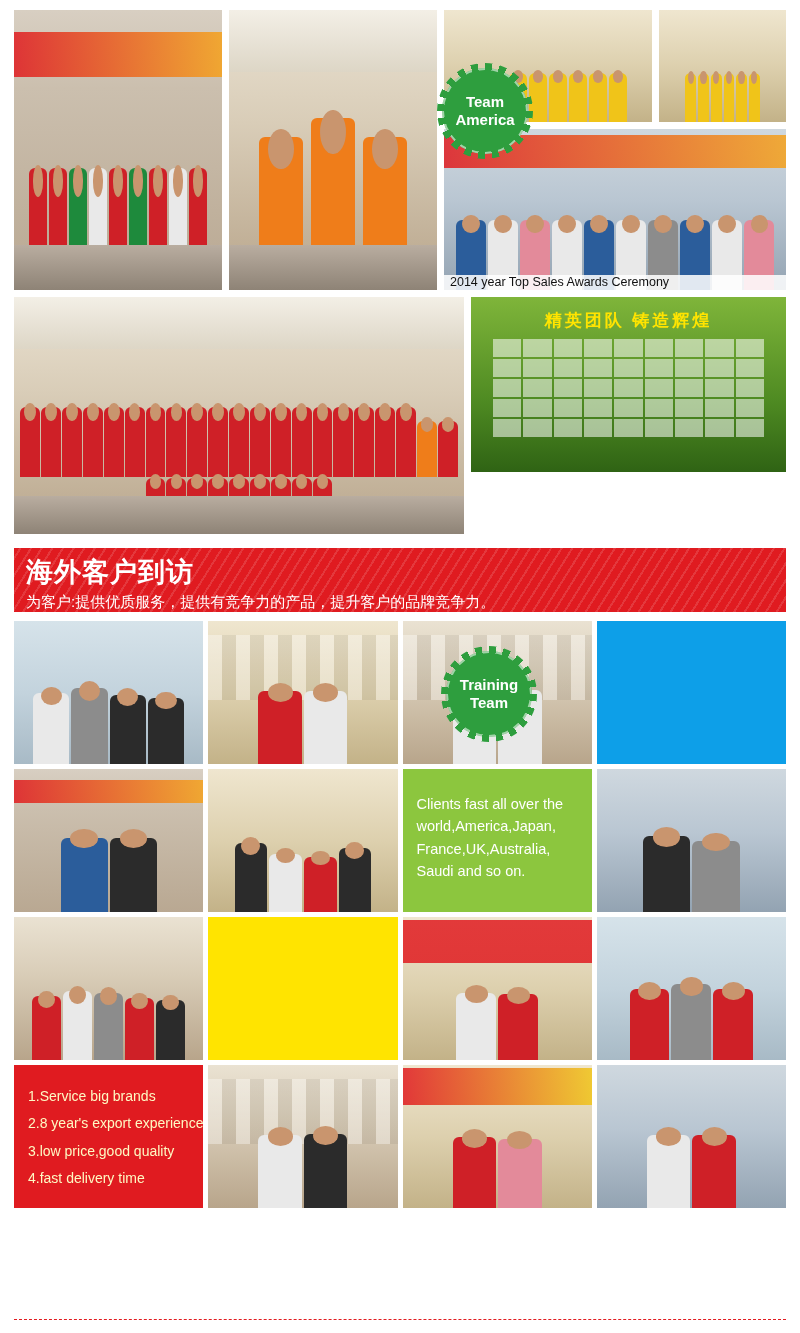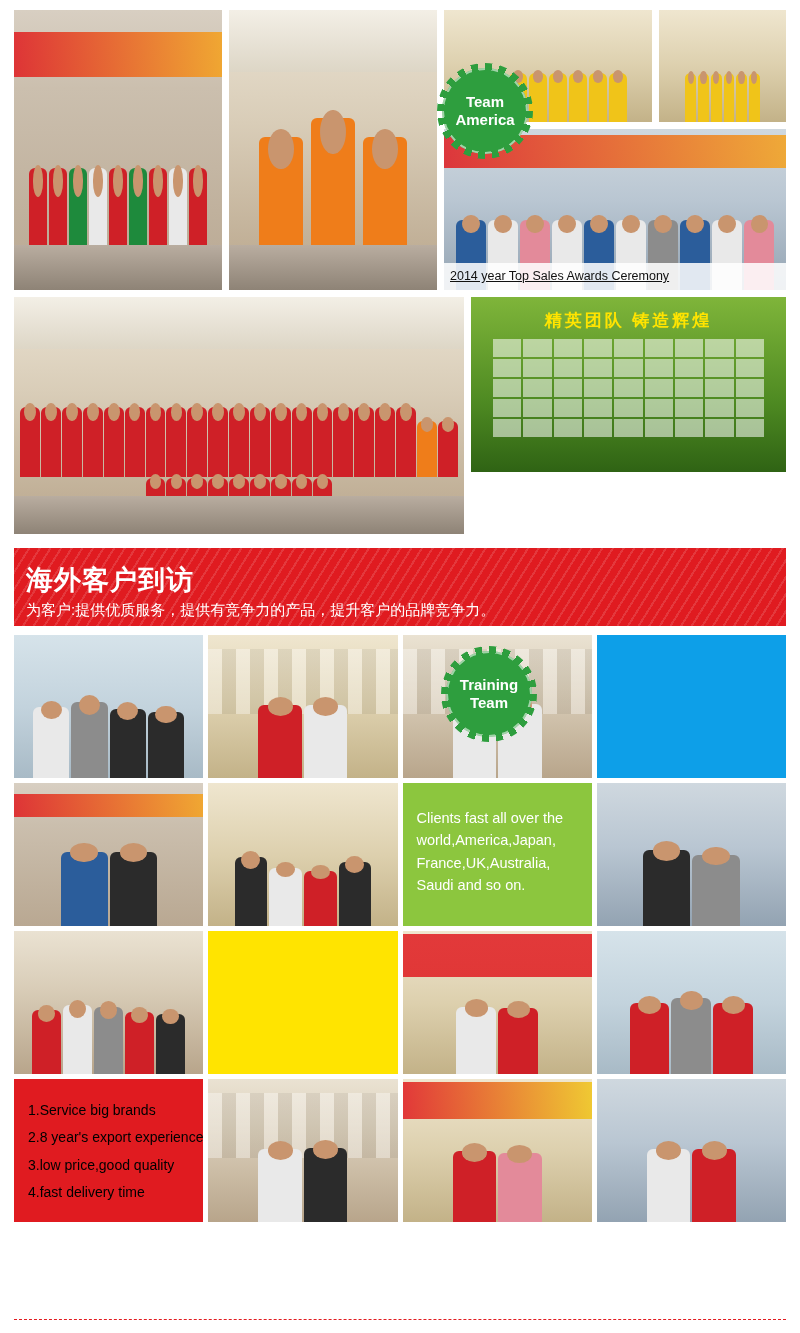--- a/index.html
+++ b/index.html
@@ -61,22 +61,22 @@
   }
   .hdr-team .sub {
     font-size: 14.5px;
     line-height: 1;
     white-space: nowrap;
   }
 
   
   .hdr-clients {
     margin: 0 14px;
-    height: 78px;
-    padding: 16px 12px 0 12px;
+    height: 64px;
+    padding: 8px 12px 0 12px;
   }
   .hdr-clients .big {
     font-size: 27px;
     font-weight: bold;
     letter-spacing: 1px;
     line-height: 1.25;
   }
   .hdr-clients .sub {
     font-size: 15px;
     line-height: 1.5;
@@ -88,23 +88,22 @@
     position: relative;
     overflow: hidden;
     background: #bbb;
   }
   .ph .lbl {
     position: absolute;
     left: 0; right: 0; bottom: 0;
     background: rgba(255,255,255,0.86);
     color: #111;
     font-size: 12.5px;
-    padding: 6px 6px;
+    padding: 0 6px;
     line-height: 1.2;
-    text-decoration: underline;
   }
 
   
   .team-grid {
     margin: 10px 14px 0 14px;
     position: relative;
     height: 280px;
   }
   .t1 { position:absolute; left:0;   top:0;   width:208px; height:280px; }
   .t2 { position:absolute; left:215px; top:0; width:208px; height:280px; }
@@ -163,21 +162,21 @@
   .solid-yellow { background: #ffe400; }
   .solid-green {
     background: #8cc63e;
     color: #ffffff;
     padding: 24px 14px;
     font-size: 14.5px;
     line-height: 1.55;
   }
   .solid-red {
     background: #e01b20;
-    color: #000000;
+    color: #fef9c3;
     padding: 18px 12px 10px 14px;
     font-size: 14px;
     line-height: 1.95;
   }
   .solid-red .item { white-space: nowrap; }
 
   .dashed-bottom {
     position: absolute;
     left: 14px; right: 14px;
     bottom: 13px;

